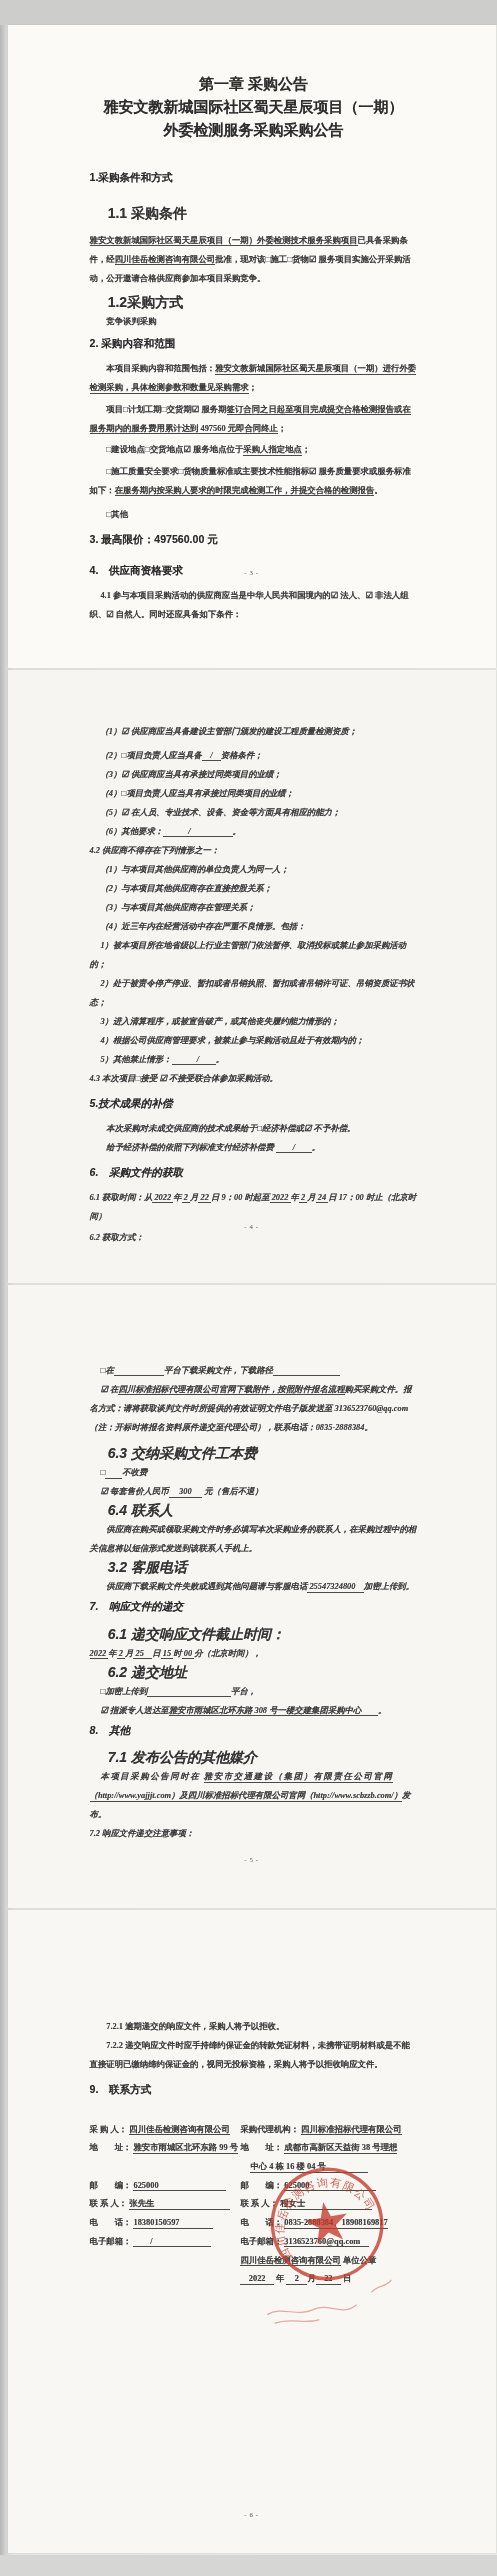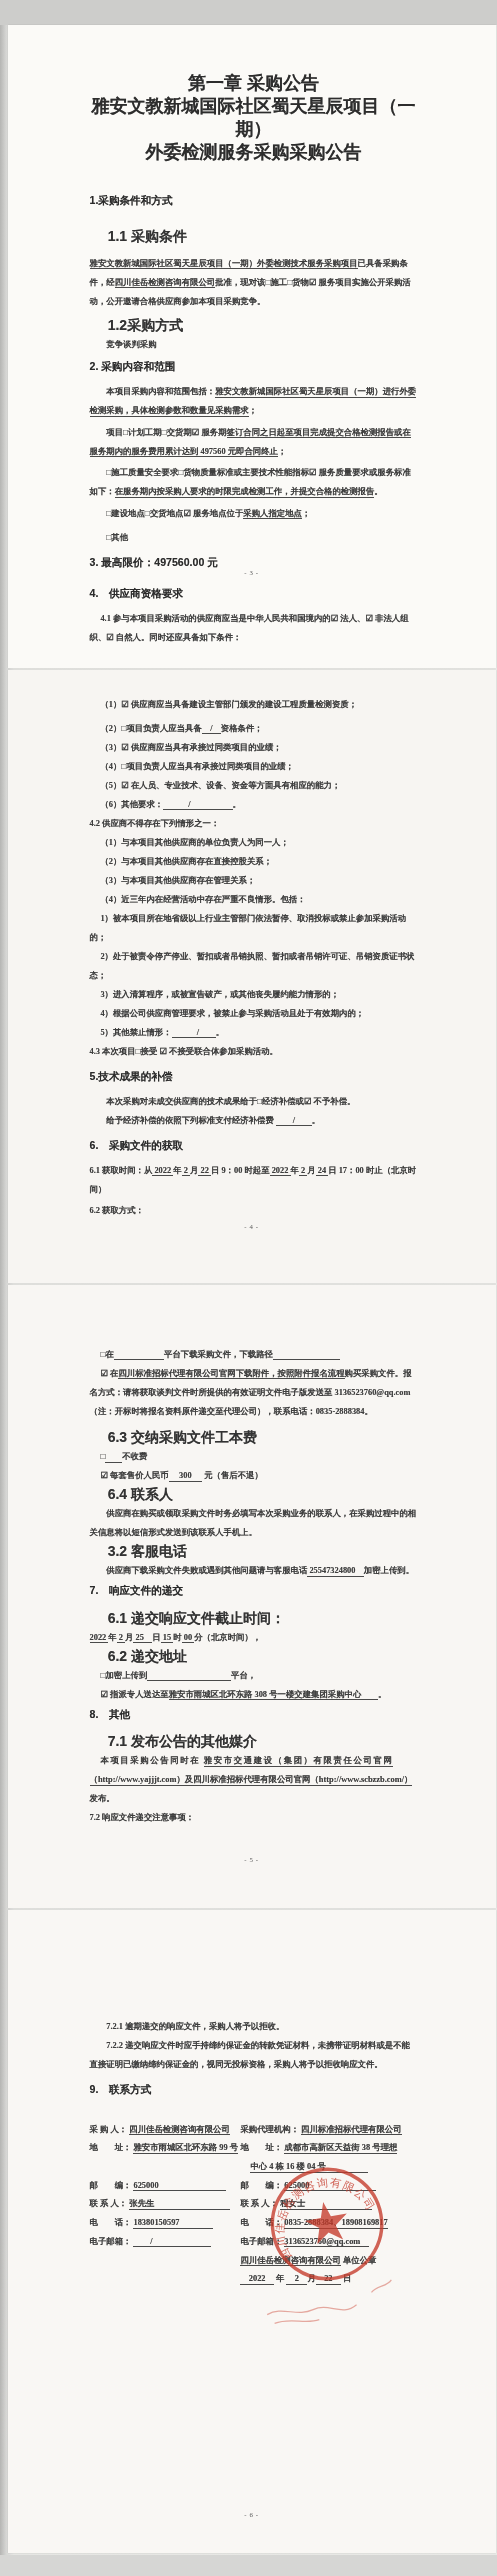--- a/index.html
+++ b/index.html
@@ -23,26 +23,26 @@
   .page.p3{height:623px;background:#f8f6f3;}
   .page.p4{height:643px;background:#f9f7f4;}
   .content{
     padding:0 78px 0 82px;
     font-size:8.4px;
     line-height:19px;
     font-weight:600;
     text-shadow:0 0 0.2px rgba(70,70,70,.55);
   }
   .p1 .content{padding-top:47px;}
-  .p2 .content{padding-top:25px;}
-  .p3 .content{padding-top:60px;}
+  .p2 .content{padding-top:52px;font-style:italic;}
+  .p3 .content{padding-top:76px;font-style:italic;}
   .p4 .content{padding-top:107px;}
   .doc-title{
     font-family:"Liberation Sans","DejaVu Sans",sans-serif;
-    font-size:18px;font-weight:700;color:#2d2d2d;
+    font-size:15px;font-weight:700;color:#2d2d2d;
     text-align:center;line-height:23px;
   }
   .h-big{
     font-family:"Liberation Sans","DejaVu Sans",sans-serif;
     font-size:10.6px;font-weight:700;color:#2b2b2b;
     line-height:21px;margin:0;
   }
   .sub{
     font-family:"Liberation Sans","DejaVu Sans",sans-serif;
     font-size:14px;font-weight:700;color:#333;
@@ -93,22 +93,22 @@
 
     <h2 class="h-big mt42">1.采购条件和方式</h2>
     <div class="sub mt26 ind1">1.1 采购条件</div>
     <p class="para mt12"><span class="u">雅安文教新城国际社区蜀天星辰项目（一期）外委检测技术服务采购项目</span><span>已具备采购条件，经</span><span class="u">四川佳岳检测咨询有限公司</span><span>批准，现对该□施工□货物☑ 服务项目实施公开采购活动，公开邀请合格供应商参加本项目采购竞争。</span></p>
     <div class="sub mt8 ind1">1.2采购方式</div>
     <div class="line ind2">竞争谈判采购</div>
 
     <h2 class="h-big mt4">2. 采购内容和范围</h2>
     <p class="para mt8 ind2"><span>本项目采购内容和范围包括：</span><span class="u">雅安文教新城国际社区蜀天星辰项目（一期）进行外委检测采购，具体检测参数和数量见采购需求</span><span>；</span></p>
     <p class="para mt4 ind2"><span>项目□计划工期□交货期☑ 服务期</span><span class="u">签订合同之日起至项目完成提交合格检测报告或在服务期内的服务费用累计达到 497560 元即合同终止</span><span>；</span></p>
+    <p class="para mt4 ind2"><span>□建设地点□交货地点☑ 服务地点位于</span><span class="u">采购人指定地点</span><span>；</span></p>
     <p class="para mt4 ind2"><span>□施工质量安全要求□货物质量标准或主要技术性能指标☑ 服务质量要求或服务标准如下：</span><span class="u">在服务期内按采购人要求的时限完成检测工作，并提交合格的检测报告</span><span>。</span></p>
-    <p class="para mt4 ind2"><span>□建设地点□交货地点☑ 服务地点位于</span><span class="u">采购人指定地点</span><span>；</span></p>
     <div class="line mt8 ind2">□其他</div>
 
     <h2 class="h-big mt8">3. 最高限价：497560.00 元</h2>
     <h2 class="h-big mt16">4.　供应商资格要求</h2>
     <p class="para mt8 ind1"><span>4.1 参与本项目采购活动的供应商应当是中华人民共和国境内的☑ 法人、☑ 非法人组织、☑ 自然人。同时还应具备如下条件：</span></p>
   </div>
   <div class="pn">- 3 -</div>
 </section>
 
 <section class="page p2">

